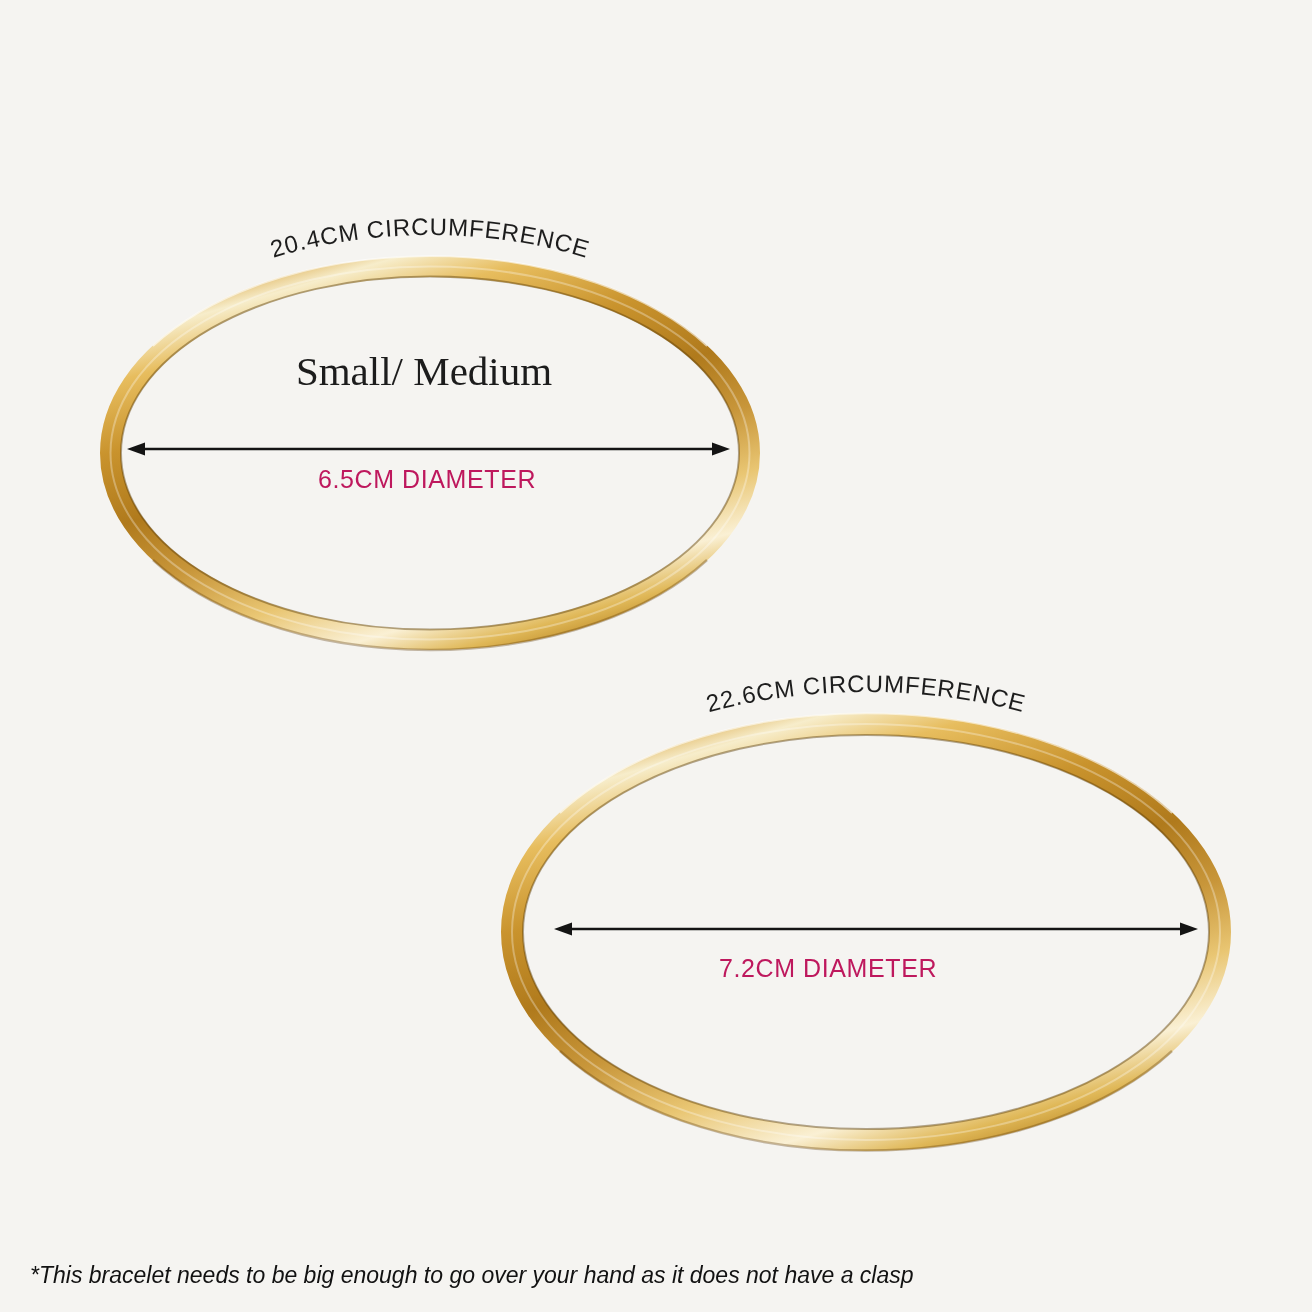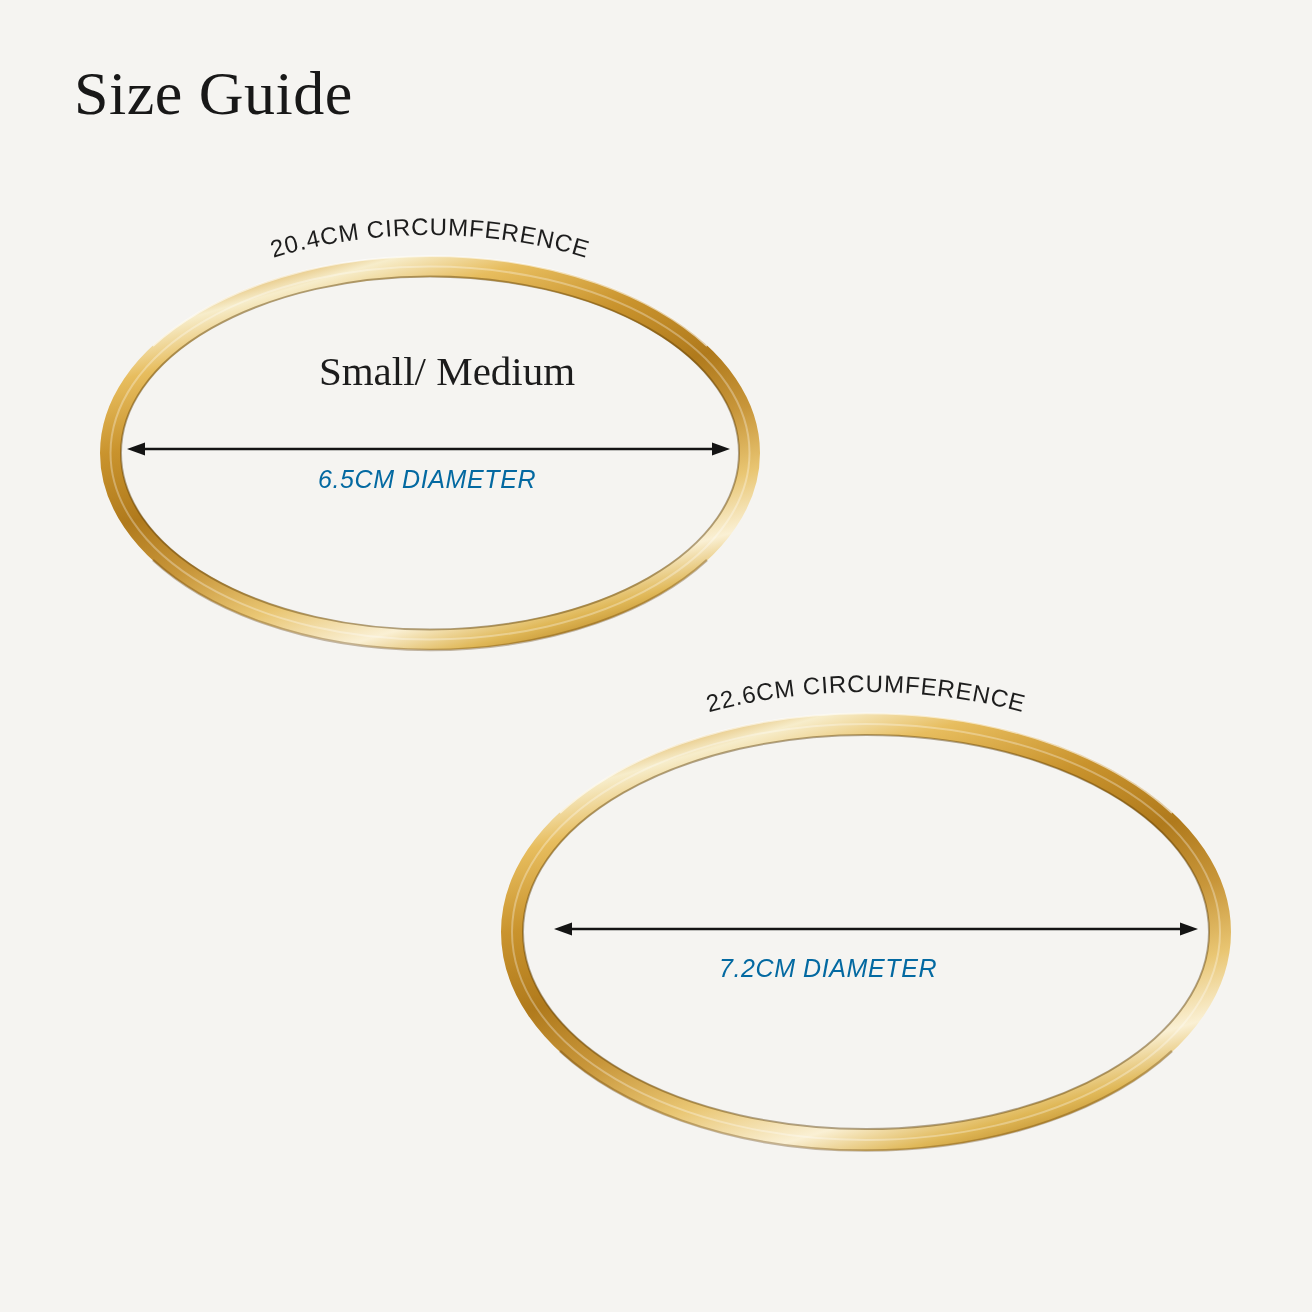--- a/index.html
+++ b/index.html
@@ -25,44 +25,43 @@
     font-family:"Liberation Sans",sans-serif;
     font-size:24px;letter-spacing:0.8px;
     fill:#1d1d1d;
   }
   .size-name{
     position:absolute;transform:translate(-50%,-50%);
     font-family:"Liberation Serif",serif;
     font-size:41px;line-height:1;font-weight:400;
     color:#1c1c1c;white-space:nowrap;
   }
-  .size-name.pos1{left:424px;top:371px;margin-left:23px;}
+  .size-name.pos1{left:424px;top:371px;}
   .size-name.pos2{left:876px;top:839px;}
   .dia-label{
     position:absolute;transform:translate(-50%,-50%);
     font-family:"Liberation Sans",sans-serif;
     font-size:25px;letter-spacing:0.6px;
-    color:#0369a1;white-space:nowrap;font-style:italic;
+    color:#be185d;white-space:nowrap;
   }
   .dia-label.pos1{left:427px;top:479px;}
   .dia-label.pos2{left:828px;top:968px;}
   .footnote{
     position:absolute;left:30px;top:1262px;
     font-family:"Liberation Sans",sans-serif;
     font-style:italic;
     font-size:23px;line-height:1.2;
     color:#121212;white-space:nowrap;
   }
 </style>
 </head>
 <body>
 
 <div class="canvas">
 
-  <div class="page-title">Size Guide</div>
 
   <svg class="scene" viewBox="0 0 1312 1312" aria-hidden="true">
     <defs>
       <linearGradient id="goldTube" x1="0.25" y1="0" x2="0.75" y2="1">
         <stop offset="0" stop-color="#dcae52"></stop>
         <stop offset="0.06" stop-color="#f7edcb"></stop>
         <stop offset="0.15" stop-color="#e7bd5e"></stop>
         <stop offset="0.3" stop-color="#c9932d"></stop>
         <stop offset="0.46" stop-color="#b07a1c"></stop>
         <stop offset="0.6" stop-color="#c8963a"></stop>
@@ -110,13 +109,14 @@
         <polygon points="1198,929 1180,922.6 1180,935.4" fill="#141414"></polygon>
       </g>
     </g>
   </svg>
 
   <div class="size-name pos1">Small/ Medium</div>
   <div class="dia-label pos1">6.5CM DIAMETER</div>
 
   <div class="dia-label pos2">7.2CM DIAMETER</div>
 
+  <div class="footnote">*This bracelet needs to be big enough to go over your hand as it does not have a clasp</div>
 </div>
 
 </body></html>

